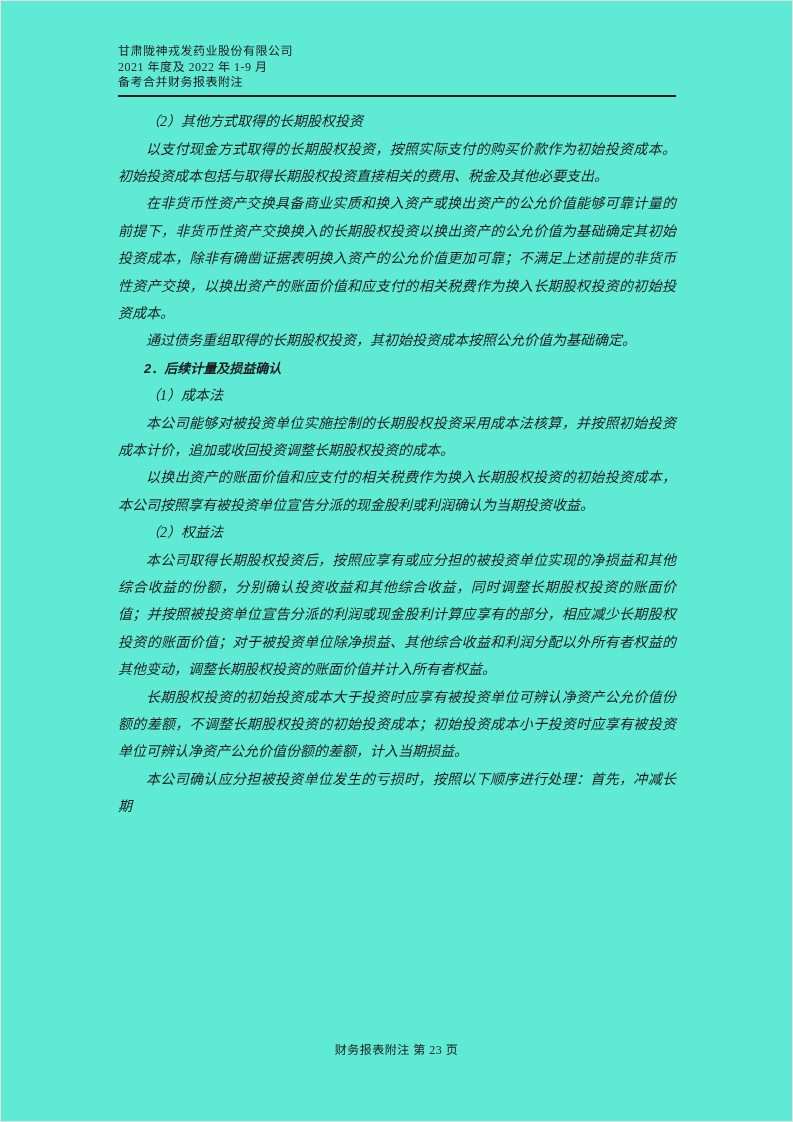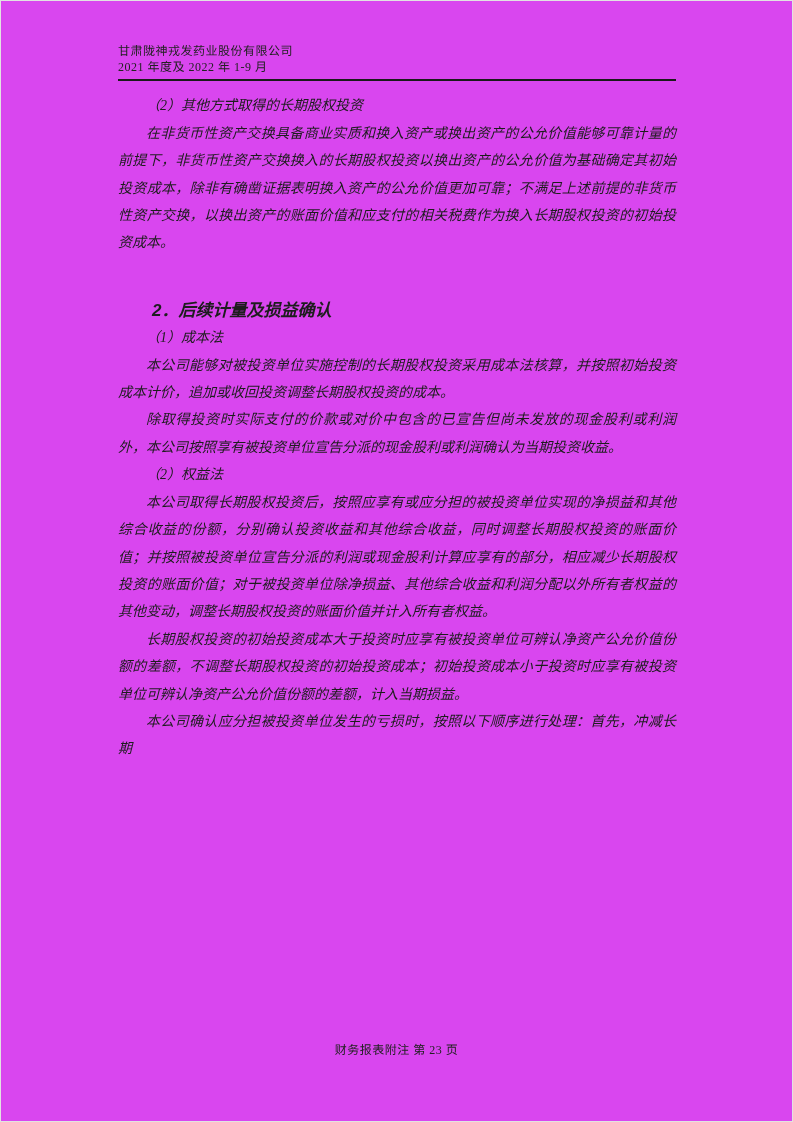--- a/index.html
+++ b/index.html
@@ -4,21 +4,21 @@
 <style>
   html, body {
     margin: 0;
     padding: 0;
     background: #ffffff;
   }
   .page {
     position: relative;
     width: 793px;
     height: 1122px;
-    background: #d946ef;
+    background: #5eead4;
     overflow: hidden;
     box-shadow: inset 0 0 0 1px #e2e2e2;
     font-family: "Liberation Serif", serif;
     color: #1d1d1d;
   }
   .content {
     padding: 0 117px 0 118px;
   }
   
   .doc-header {
@@ -43,22 +43,21 @@
     color: #1d1d1d;
   }
   .doc-body p {
     margin: 0;
     text-indent: 2em;
     font-style: italic;
   }
   .doc-body p.heading {
     font-family: "Liberation Sans", sans-serif;
     font-weight: bold;
-    font-size: 17px;
-    margin-top: 40px;
+    font-size: 13px;
   }
   
   .doc-footer {
     position: absolute;
     left: 0;
     right: 0;
     top: 1040px;
     text-align: center;
     font-size: 12px;
     color: #222222;
@@ -67,31 +66,34 @@
 </style>
 </head>
 <body>
 
 <div class="page">
   <div class="content">
 
     <header class="doc-header">
       <div>甘肃陇神戎发药业股份有限公司</div>
       <div>2021 年度及 2022 年 1-9 月</div>
+      <div>备考合并财务报表附注</div>
     </header>
 
     <hr class="header-rule">
 
     <main class="doc-body">
       <p class="sub">（2）其他方式取得的长期股权投资</p>
+      <p class="normal">以支付现金方式取得的长期股权投资，按照实际支付的购买价款作为初始投资成本。初始投资成本包括与取得长期股权投资直接相关的费用、税金及其他必要支出。</p>
       <p class="normal">在非货币性资产交换具备商业实质和换入资产或换出资产的公允价值能够可靠计量的前提下，非货币性资产交换换入的长期股权投资以换出资产的公允价值为基础确定其初始投资成本，除非有确凿证据表明换入资产的公允价值更加可靠；不满足上述前提的非货币性资产交换，以换出资产的账面价值和应支付的相关税费作为换入长期股权投资的初始投资成本。</p>
+      <p class="normal">通过债务重组取得的长期股权投资，其初始投资成本按照公允价值为基础确定。</p>
       <p class="heading">2．后续计量及损益确认</p>
       <p class="sub">（1）成本法</p>
       <p class="normal">本公司能够对被投资单位实施控制的长期股权投资采用成本法核算，并按照初始投资成本计价，追加或收回投资调整长期股权投资的成本。</p>
-      <p class="normal">除取得投资时实际支付的价款或对价中包含的已宣告但尚未发放的现金股利或利润外，本公司按照享有被投资单位宣告分派的现金股利或利润确认为当期投资收益。</p>
+      <p class="normal">以换出资产的账面价值和应支付的相关税费作为换入长期股权投资的初始投资成本，本公司按照享有被投资单位宣告分派的现金股利或利润确认为当期投资收益。</p>
       <p class="sub">（2）权益法</p>
       <p class="normal">本公司取得长期股权投资后，按照应享有或应分担的被投资单位实现的净损益和其他综合收益的份额，分别确认投资收益和其他综合收益，同时调整长期股权投资的账面价值；并按照被投资单位宣告分派的利润或现金股利计算应享有的部分，相应减少长期股权投资的账面价值；对于被投资单位除净损益、其他综合收益和利润分配以外所有者权益的其他变动，调整长期股权投资的账面价值并计入所有者权益。</p>
       <p class="normal">长期股权投资的初始投资成本大于投资时应享有被投资单位可辨认净资产公允价值份额的差额，不调整长期股权投资的初始投资成本；初始投资成本小于投资时应享有被投资单位可辨认净资产公允价值份额的差额，计入当期损益。</p>
       <p class="normal">本公司确认应分担被投资单位发生的亏损时，按照以下顺序进行处理：首先，冲减长期</p>
     </main>
 
   </div>
 
   <footer class="doc-footer">
     <span>财务报表附注 第 23 页</span>

